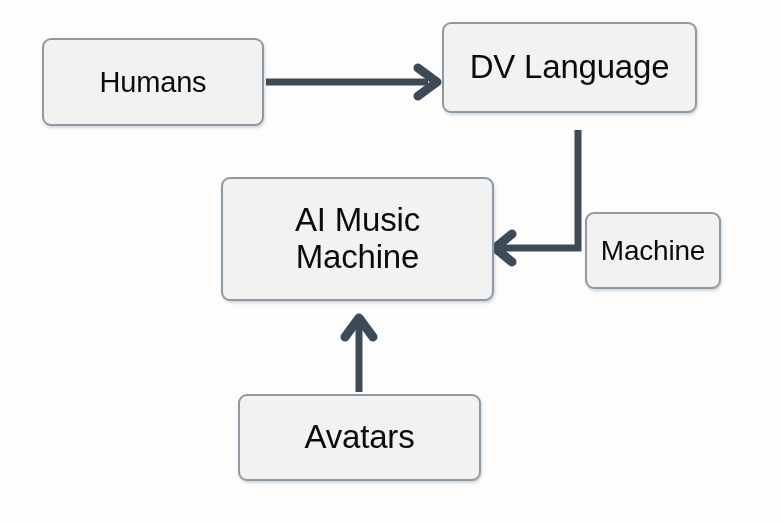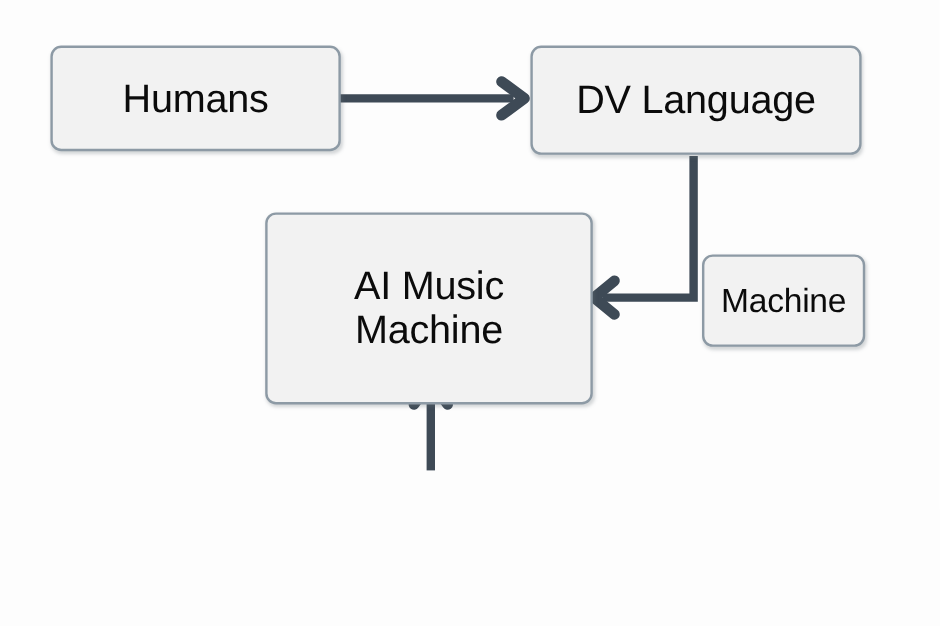--- a/index.html
+++ b/index.html
@@ -32,23 +32,23 @@
     letter-spacing: -0.2px;
     user-select: none;
   }
   .node-label {
     display: block;
     white-space: pre-line;
     padding: 0 6px;
   }
 
   
-  #node-humans        { left: 42px;  top: 38px;  width: 242px; height: 88px;  font-size: 33px; }
-  #node-dv-language   { left: 442px; top: 38px;  width: 276px; height: 91px;  font-size: 33px; }
-  #node-ai-music      { left: 221px; top: 177px; width: 273px; height: 160px; font-size: 33px; }
+  #node-humans        { left: 42px;  top: 38px;  width: 222px; height: 88px;  font-size: 29px; }
+  #node-dv-language   { left: 442px; top: 22px;  width: 255px; height: 91px;  font-size: 33px; }
+  #node-ai-music      { left: 221px; top: 177px; width: 273px; height: 124px; font-size: 33px; }
   #node-robots        { left: 585px; top: 212px; width: 136px; height: 77px;  font-size: 28px; }
   #node-avatars       { left: 238px; top: 394px; width: 243px; height: 87px;  font-size: 33px; }
 
   
   #edges {
     position: absolute;
     left: 0; top: 0;
     width: 783px;
     height: 522px;
     pointer-events: none;
@@ -102,14 +102,17 @@
 
   <div class="node" id="node-ai-music">
     <span class="node-label">AI Music
 Machine</span>
   </div>
 
   <div class="node" id="node-robots">
     <span class="node-label">Machine</span>
   </div>
 
+  <div class="node" id="node-avatars">
+    <span class="node-label">Avatars</span>
+  </div>
 
 </div>
 
 </body></html>

